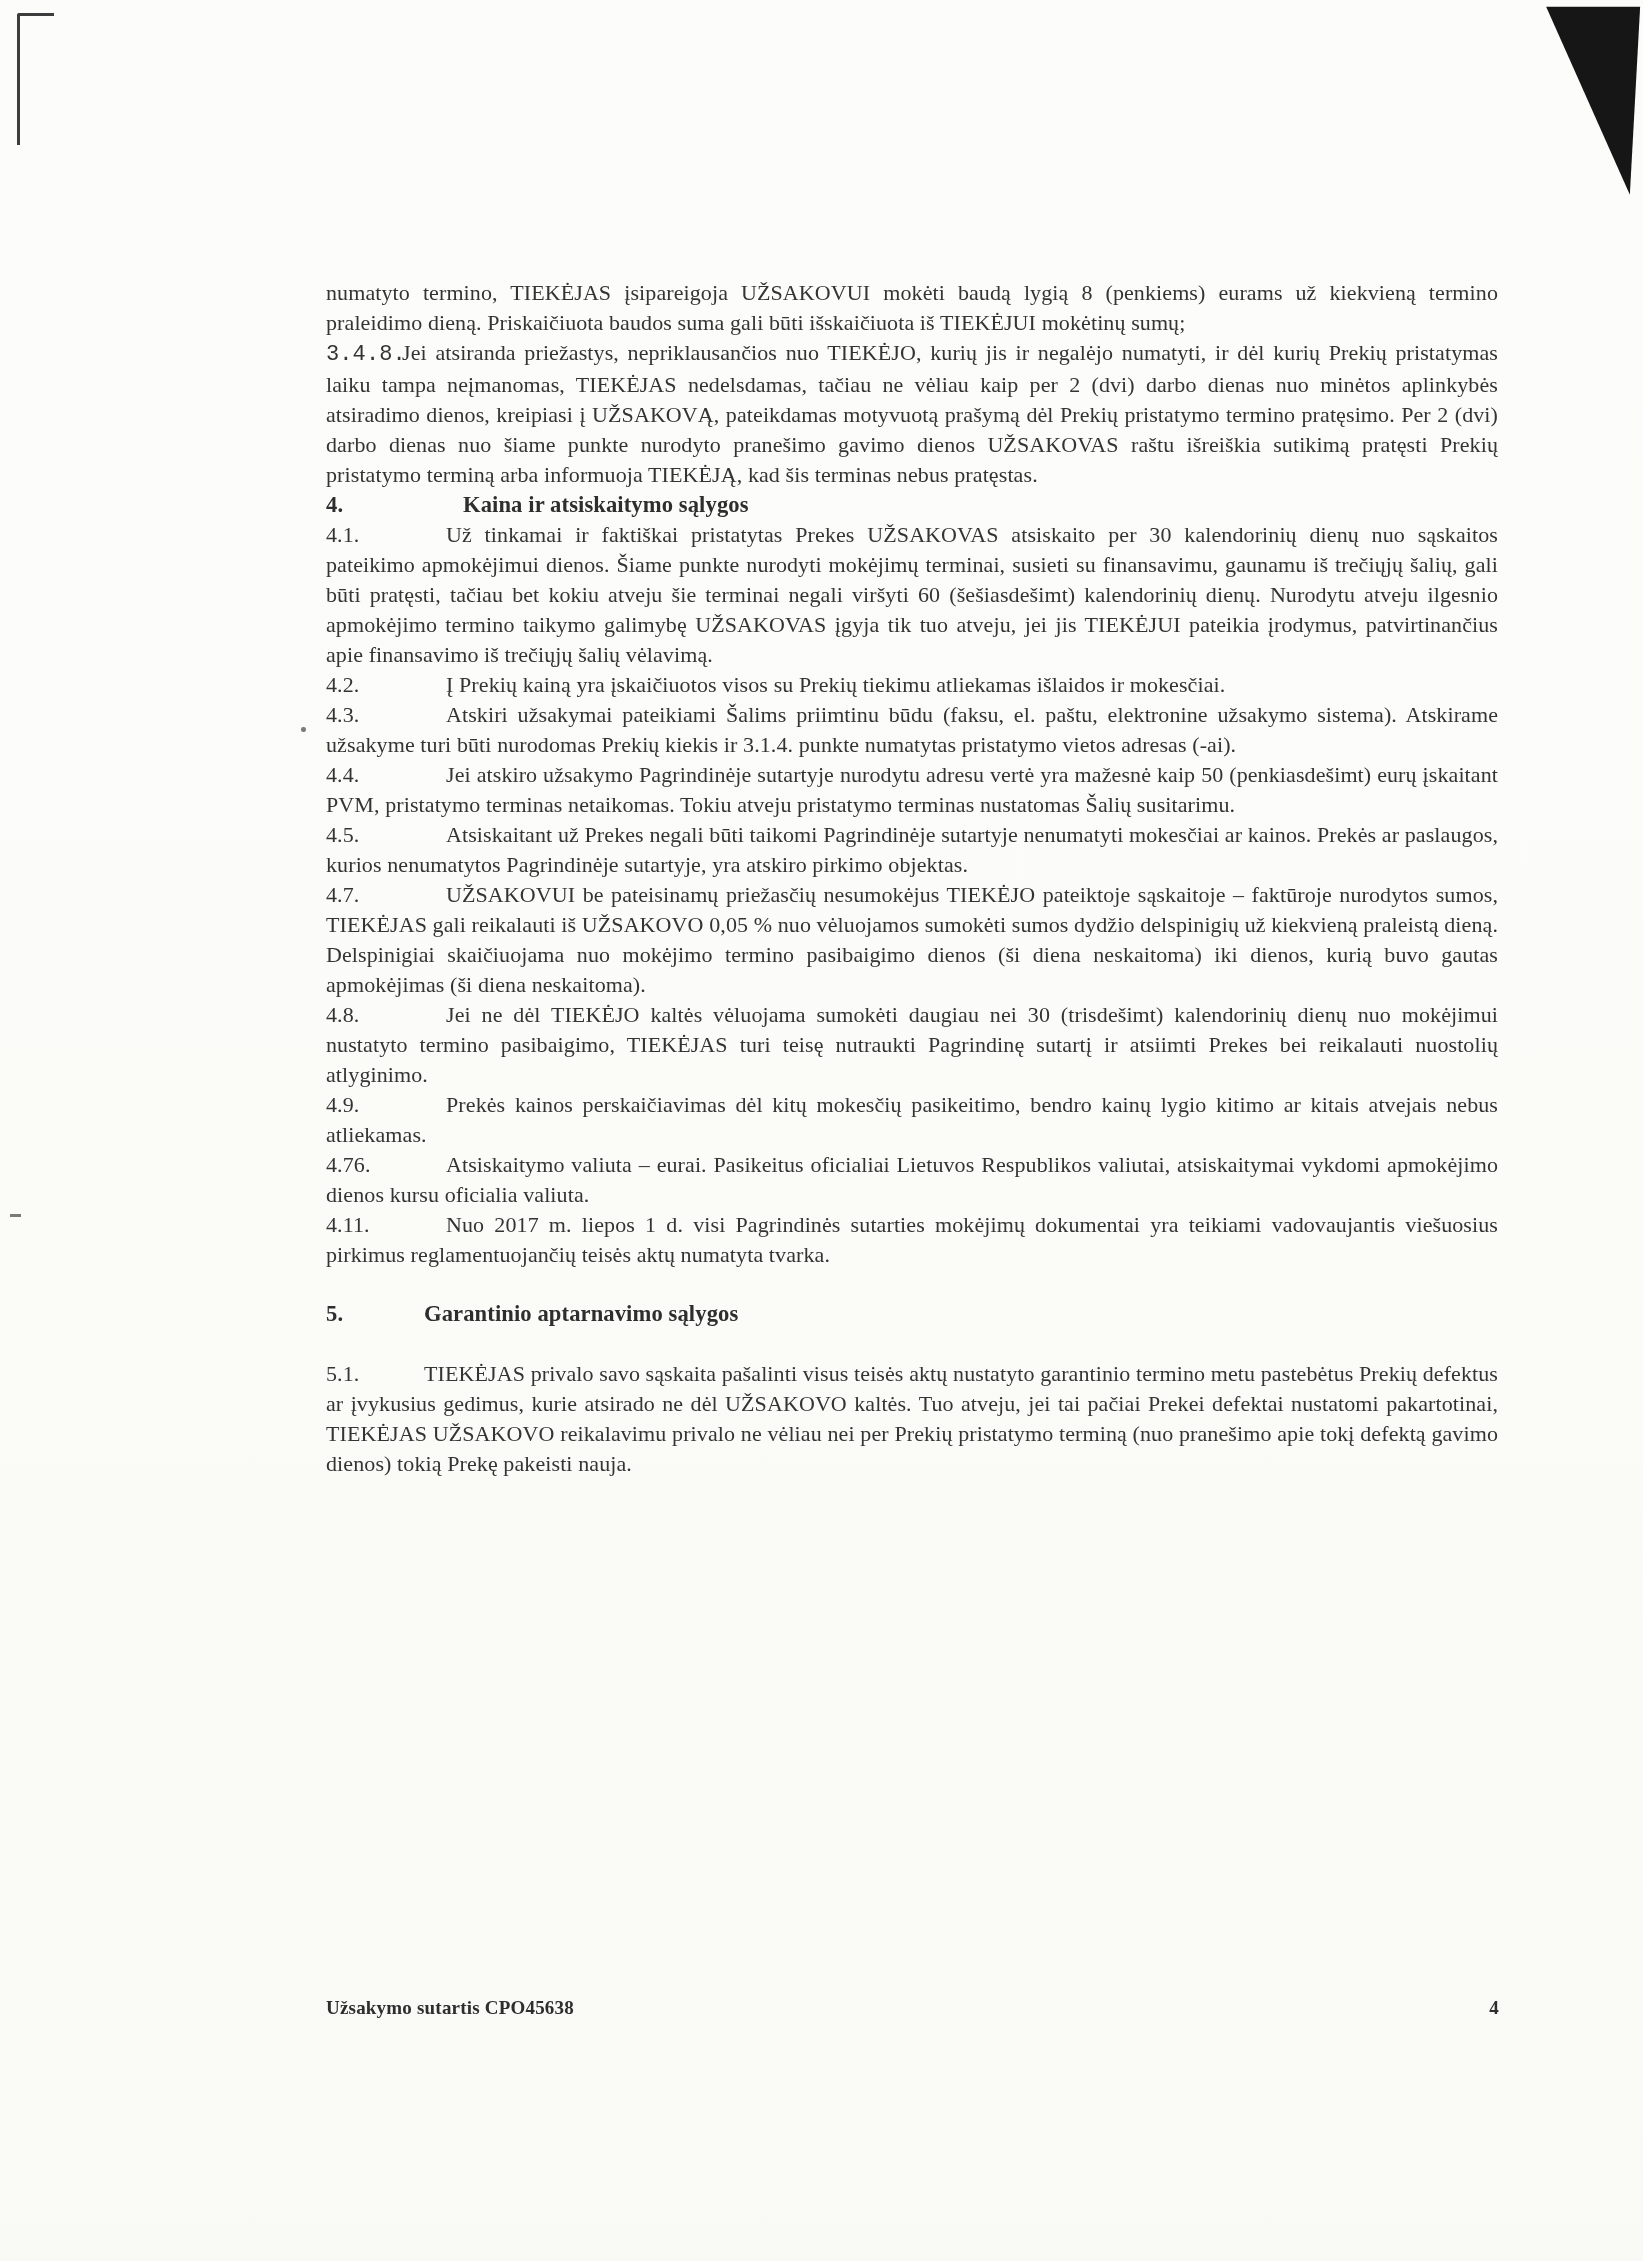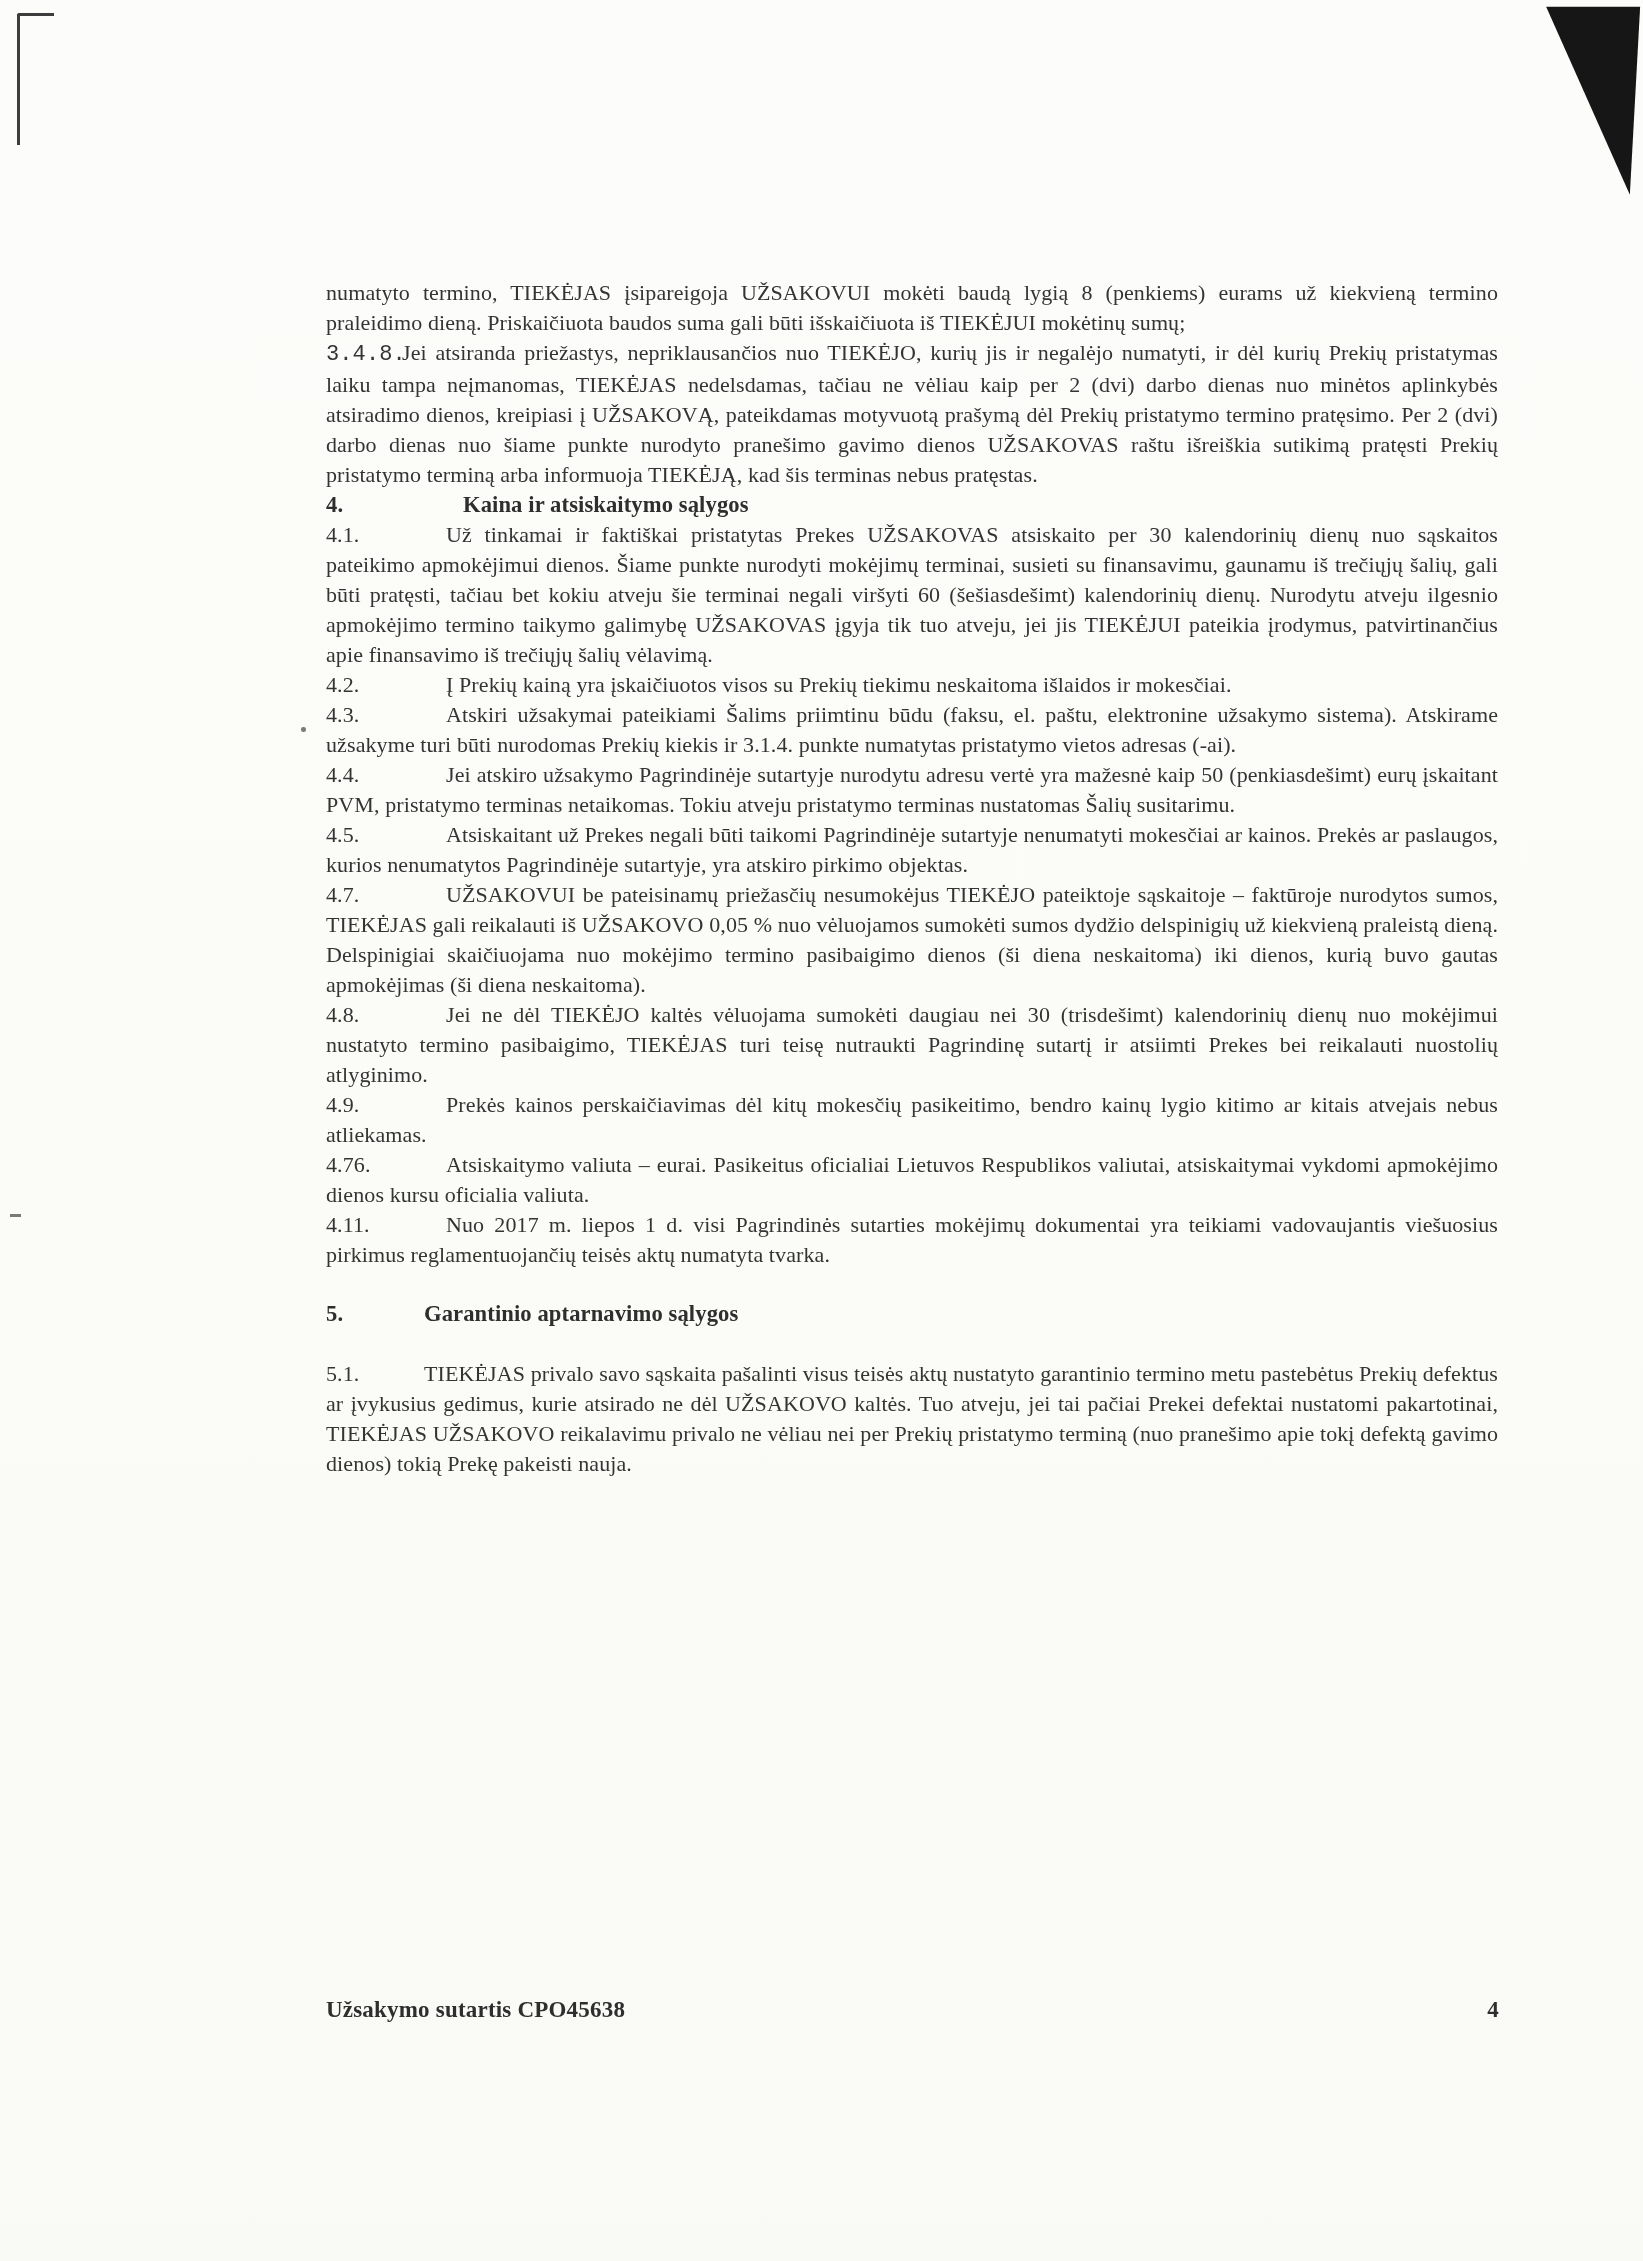--- a/index.html
+++ b/index.html
@@ -44,21 +44,21 @@
 
   h2.heading { font-size:22.6px; font-weight:bold; color:#2e2e2e; text-align:left; }
   .heading4 { }
   .heading5 { margin-top:29px; margin-bottom:30px; }
   .hnum4 { display:inline-block; width:137px; }
   .hnum5 { display:inline-block; width:98px; }
 
   .footer {
     position:absolute; left:326px; top:1997px; width:1173px;
     display:flex; justify-content:space-between; align-items:baseline;
-    font-weight:bold; font-size:23px; color:#2e2e2e;
+    font-weight:bold; font-size:19px; color:#2e2e2e;
     letter-spacing:0.2px;
   }
 </style>
 </head>
 <body>
 
 <div class="page">
 
   <div class="corner-lines"></div>
   <svg class="fold-svg" width="103" height="200" viewBox="0 0 160 310" aria-hidden="true">
@@ -70,21 +70,21 @@
   <div class="content">
 
     <p class="para"><span>numatyto termino, TIEKĖJAS įsipareigoja UŽSAKOVUI mokėti baudą lygią 8 (penkiems) eurams už kiekvieną termino praleidimo dieną. Priskaičiuota baudos suma gali būti išskaičiuota iš TIEKĖJUI mokėtinų sumų;</span></p>
 
     <p class="para"><span class="pnum w-348">3.4.8.</span><span>Jei atsiranda priežastys, nepriklausančios nuo TIEKĖJO, kurių jis ir negalėjo numatyti, ir dėl kurių Prekių pristatymas laiku tampa neįmanomas, TIEKĖJAS nedelsdamas, tačiau ne vėliau kaip per 2 (dvi) darbo dienas nuo minėtos aplinkybės atsiradimo dienos, kreipiasi į UŽSAKOVĄ, pateikdamas motyvuotą prašymą dėl Prekių pristatymo termino pratęsimo. Per 2 (dvi) darbo dienas nuo šiame punkte nurodyto pranešimo gavimo dienos UŽSAKOVAS raštu išreiškia sutikimą pratęsti Prekių pristatymo terminą arba informuoja TIEKĖJĄ, kad šis terminas nebus pratęstas.</span></p>
 
     <h2 class="heading heading4"><span class="pnum hnum4">4.</span><span>Kaina ir atsiskaitymo sąlygos</span></h2>
 
     <p class="para"><span class="pnum w-std">4.1.</span><span>Už tinkamai ir faktiškai pristatytas Prekes UŽSAKOVAS atsiskaito per 30 kalendorinių dienų nuo sąskaitos pateikimo apmokėjimui dienos. Šiame punkte nurodyti mokėjimų terminai, susieti su finansavimu, gaunamu iš trečiųjų šalių, gali būti pratęsti, tačiau bet kokiu atveju šie terminai negali viršyti 60 (šešiasdešimt) kalendorinių dienų. Nurodytu atveju ilgesnio apmokėjimo termino taikymo galimybę UŽSAKOVAS įgyja tik tuo atveju, jei jis TIEKĖJUI pateikia įrodymus, patvirtinančius apie finansavimo iš trečiųjų šalių vėlavimą.</span></p>
 
-    <p class="para"><span class="pnum w-std">4.2.</span><span>Į Prekių kainą yra įskaičiuotos visos su Prekių tiekimu neskaitoma išlaidos ir mokesčiai.</span></p>
+    <p class="para"><span class="pnum w-std">4.2.</span><span>Į Prekių kainą yra įskaičiuotos visos su Prekių tiekimu atliekamas išlaidos ir mokesčiai.</span></p>
 
     <p class="para"><span class="pnum w-std">4.3.</span><span>Atskiri užsakymai pateikiami Šalims priimtinu būdu (faksu, el. paštu, elektronine užsakymo sistema). Atskirame užsakyme turi būti nurodomas Prekių kiekis ir 3.1.4. punkte numatytas pristatymo vietos adresas (-ai).</span></p>
 
     <p class="para"><span class="pnum w-std">4.4.</span><span>Jei atskiro užsakymo Pagrindinėje sutartyje nurodytu adresu vertė yra mažesnė kaip 50 (penkiasdešimt) eurų įskaitant PVM, pristatymo terminas netaikomas. Tokiu atveju pristatymo terminas nustatomas Šalių susitarimu.</span></p>
 
     <p class="para"><span class="pnum w-std">4.5.</span><span>Atsiskaitant už Prekes negali būti taikomi Pagrindinėje sutartyje nenumatyti mokesčiai ar kainos. Prekės ar paslaugos, kurios nenumatytos Pagrindinėje sutartyje, yra atskiro pirkimo objektas.</span></p>
 
 
     <p class="para"><span class="pnum w-std">4.7.</span><span>UŽSAKOVUI be pateisinamų priežasčių nesumokėjus TIEKĖJO pateiktoje sąskaitoje – faktūroje nurodytos sumos, TIEKĖJAS gali reikalauti iš UŽSAKOVO 0,05 % nuo vėluojamos sumokėti sumos dydžio delspinigių už kiekvieną praleistą dieną. Delspinigiai skaičiuojama nuo mokėjimo termino pasibaigimo dienos (ši diena neskaitoma) iki dienos, kurią buvo gautas apmokėjimas (ši diena neskaitoma).</span></p>
 

